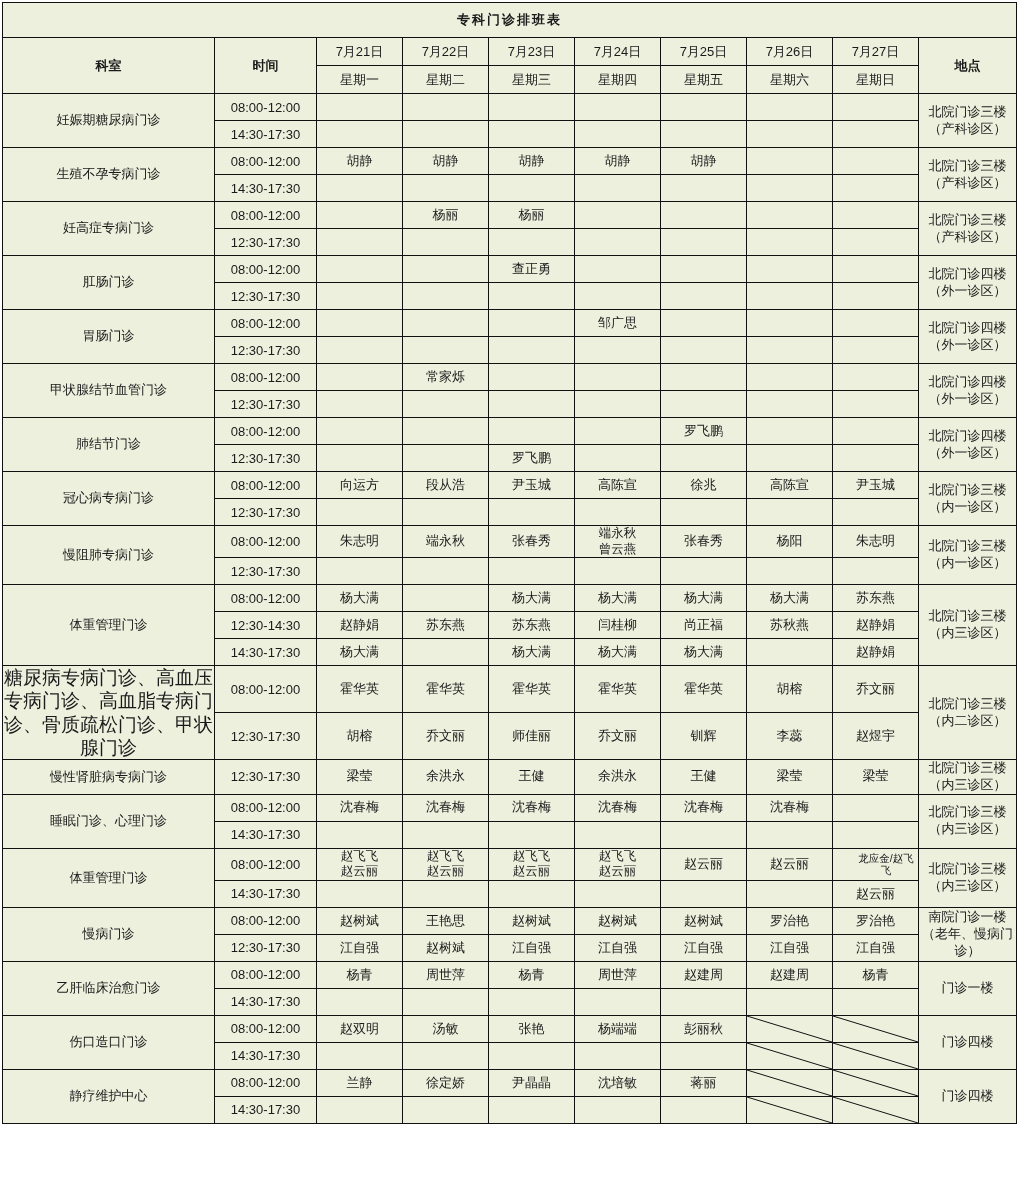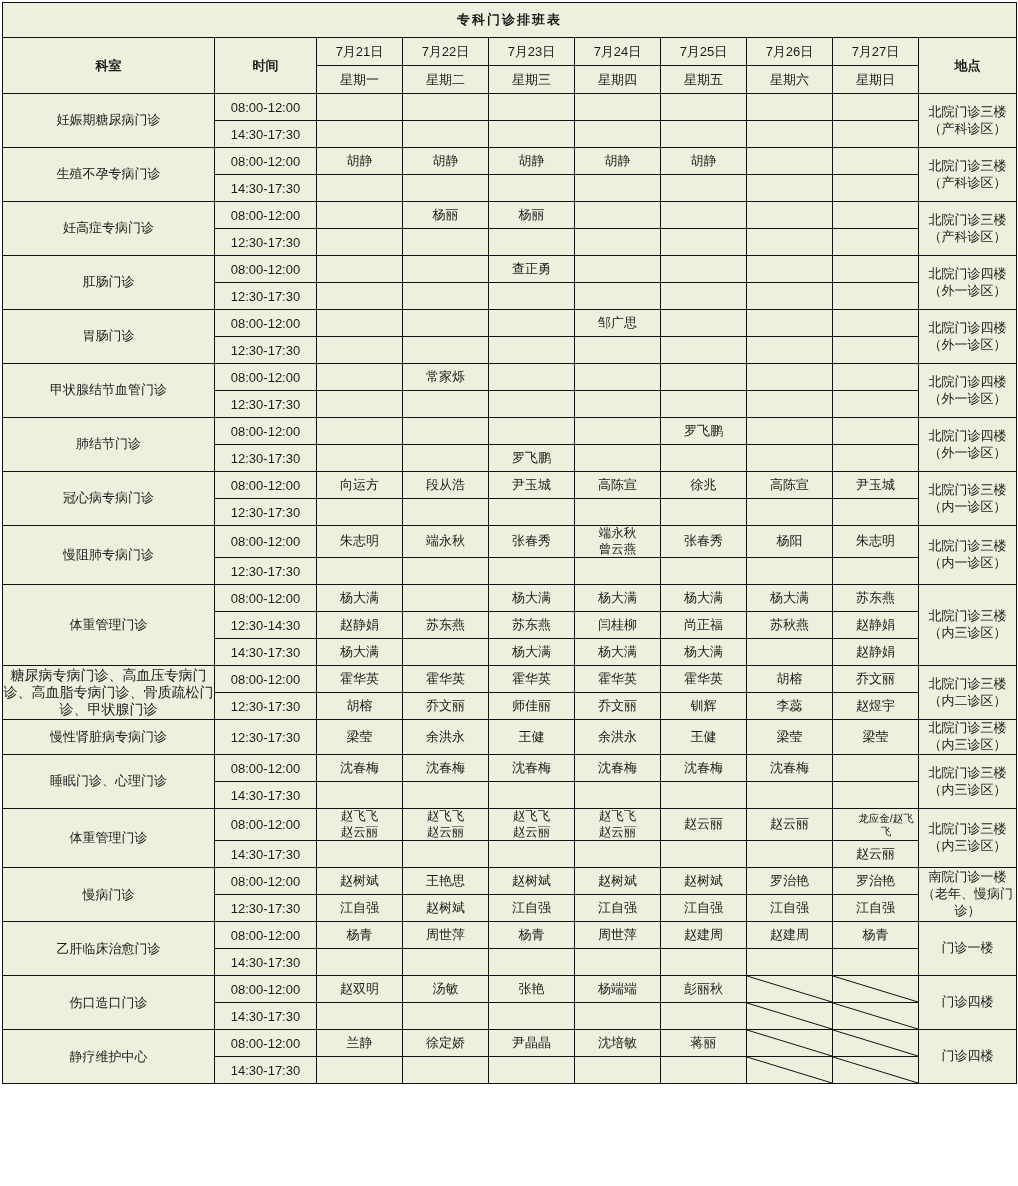--- a/index.html
+++ b/index.html
@@ -57,21 +57,21 @@
     font-size: 13.5px;
     height: 27px;
   }
   td.dept {
     font-weight: normal;
     font-size: 15px;
     line-height: 1.25;
     padding: 2px 3px;
   }
   td.dept.small {
-    font-size: 14px;
+    font-size: 19px;
     line-height: 1.22;
   }
   td.time {
     font-size: 11.5px;
     height: 26px;
     color: #222;
   }
   td.name {
     font-size: 14px;
     height: 26px;

